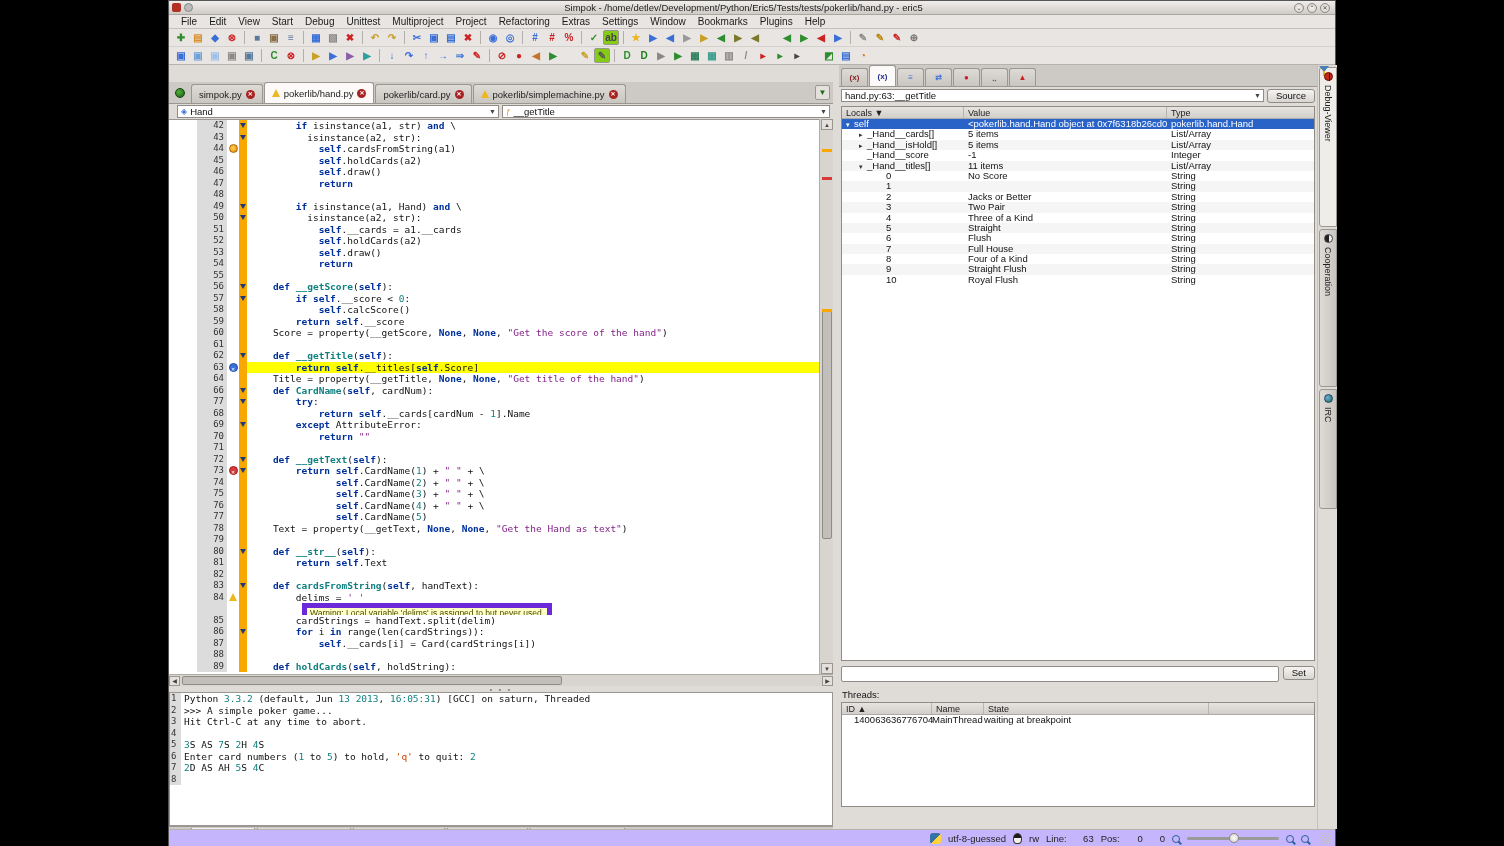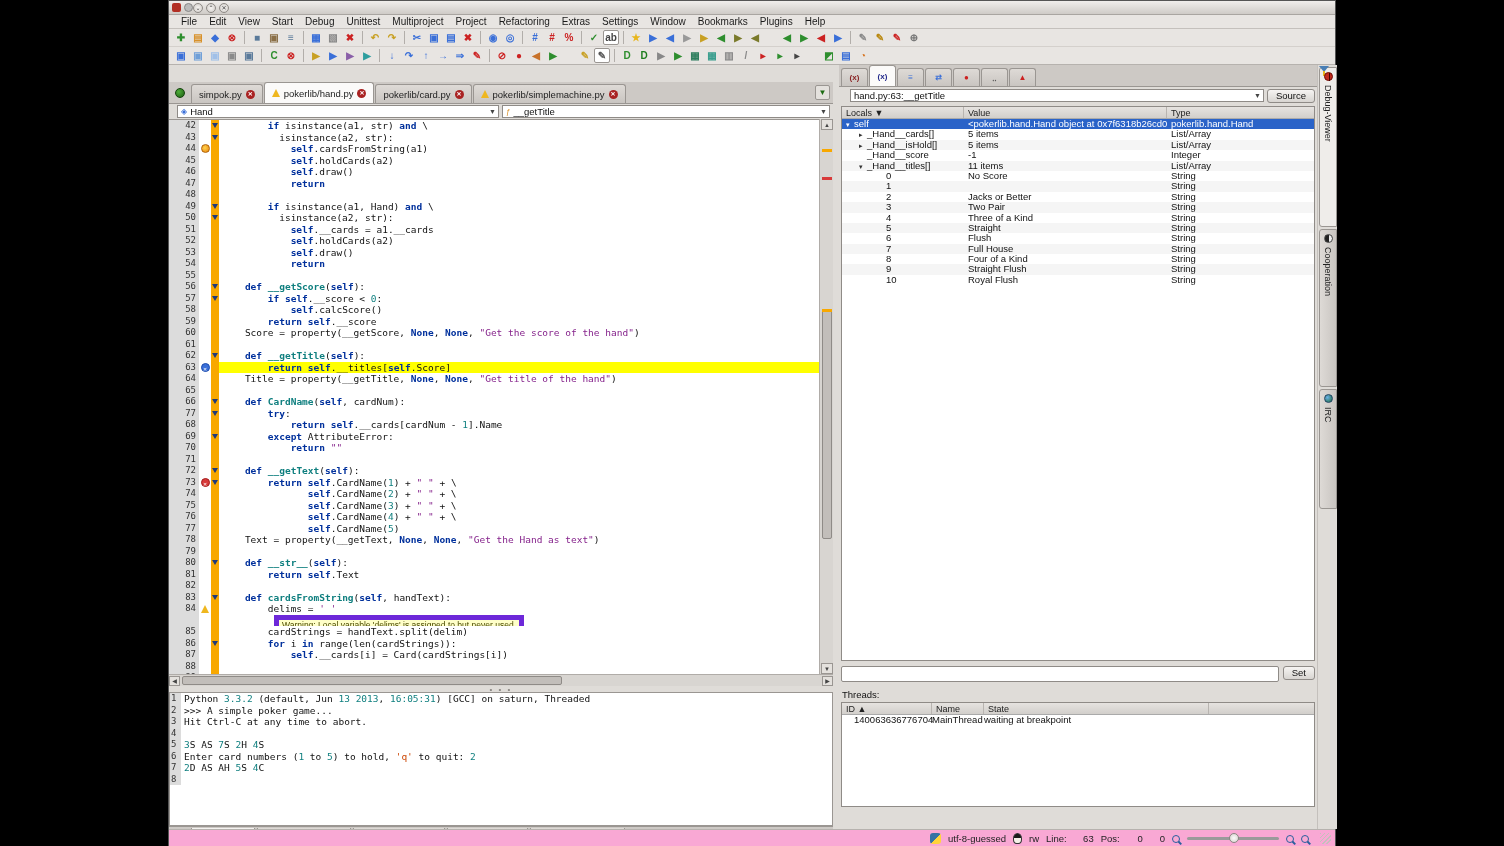--- a/index.html
+++ b/index.html
@@ -21,21 +21,21 @@
   .menubar { position:absolute; left:0; top:14px; width:100%; height:14px; background:#e8e5e2;
     border-bottom:1px solid #c4c0bc; display:flex; align-items:center; padding-left:6px; }
   .menu-item { font-size:10px; color:#1a1a1a; padding:0 6px; line-height:14px; }
 
   
   .toolbar { position:absolute; left:0; width:100%; height:18px; background:#e8e5e2; display:flex; align-items:center; padding-left:4px; gap:1px; }
   #tb1 { top:28px; border-bottom:1px solid #d4d0cc; }
   #tb2 { top:46px; border-bottom:1px solid #b6b2ae; }
   .tbicon { width:16px; height:15px; border-radius:2px; display:flex; align-items:center; justify-content:center;
     font-size:10px; font-weight:bold; }
-  .tbicon.pressed { background:#ffffff; border:1px solid #9a9692; }
+  .tbicon.pressed { background:#84cc16; border:1px solid #9a9692; }
   .tbsep { width:1px; height:13px; background:#b2aeaa; margin:0 3px; }
   .tbgap { width:14px; }
 
   
   #leftcol { position:absolute; left:0; top:81px; width:664px; height:764px; }
 
   .tabbar { position:absolute; left:0; top:0; width:664px; height:22px; background:#cdc9c5; border-bottom:1px solid #9a9692; display:flex; align-items:flex-end; }
   .led { width:10px; height:10px; border-radius:50%; background:radial-gradient(circle at 35% 35%, #4fae3a, #1c5c12); margin:0 6px 5px 6px; border:1px solid #15430d;}
   .etab { height:19px; display:flex; align-items:center; gap:4px; padding:0 7px; font-size:9.5px; color:#222;
     background:linear-gradient(#dedad6,#c9c5c1); border:1px solid #9a9692; border-bottom:none; border-radius:3px 3px 0 0; margin-right:1px; white-space:nowrap;}
@@ -48,21 +48,21 @@
   .navrow { position:absolute; left:0; top:22px; width:664px; height:15px; background:#dfdcd8; display:flex; gap:3px; padding:1px 0 0 8px; }
   .combo { height:13px; background:#fff; border:1px solid #8f8b87; display:flex; align-items:center; font-size:9.5px; color:#111; position:relative; padding-left:3px; gap:3px;}
   .combo .caret { position:absolute; right:2px; font-size:7px; color:#444; }
   #combo-class { width:322px; }
   #combo-method { width:328px; }
   .cicon { font-size:8px; }
 
   
   #editor { position:absolute; left:0; top:37px; width:650px; height:555px; background:#fff; overflow:hidden; border-top:1px solid #9a9692;
     font-family:"DejaVu Sans Mono","Liberation Mono",monospace; font-size:9.5px; }
-  .crow { display:flex; height:11.5px; line-height:11.5px; }
+  .crow { display:flex; height:11.5px; line-height:11.5px;padding-left:28px; }
   .cnum { width:30px; background:#dcdcdc; color:#333; text-align:right; padding-right:3px; font-size:9px; flex:none;}
   .cmark { width:12px; background:#fff; flex:none; display:flex; align-items:center; justify-content:center; }
   .cfold { width:8px; background:#f8a800; flex:none; display:flex; align-items:center; justify-content:center; }
   .foldtri { width:0; height:0; border-left:3px solid transparent; border-right:3px solid transparent; border-top:5px solid #1f3a7a; }
   .ccode { flex:1; white-space:pre; padding-left:3px; color:#111; overflow:hidden; }
   .crow.hl .ccode { background:#ffff00; }
   .mk { width:9px; height:9px; border-radius:50%; font-size:6px; line-height:9px; text-align:center; color:#fff; font-weight:bold; }
   .mk.bm { background:radial-gradient(circle at 40% 40%, #ffd34d, #e8820a); border:1px solid #b06208;}
   .mk.cur { background:#3a6fd8; border:1px solid #1d4cae; }
   .mk.bp { background:#d83a3a; border:1px solid #a41d1d; }
@@ -107,21 +107,21 @@
   .funnel:after { content:""; position:absolute; left:5px; top:6px; width:2px; height:5px; background:#e8b61c; }
 
   
   #midsplit { position:absolute; left:664px; top:64px; width:6px; height:764px; background:#dfdcd8; }
   #rpanel { position:absolute; left:670px; top:64px; width:478px; height:764px; background:#dfdcd8; }
   #dtabs { position:absolute; left:0; top:0; width:100%; height:22px; background:#cdc9c5; border-bottom:1px solid #9a9692; display:flex; align-items:flex-end; padding-left:2px;}
   .dtab { width:27px; height:18px; background:linear-gradient(#dedad6,#c9c5c1); border:1px solid #9a9692; border-bottom:none; border-radius:3px 3px 0 0; margin-right:1px;
     display:flex; align-items:center; justify-content:center; font-size:8px; font-weight:bold; }
   .dtab.active { background:#fbfaf9; height:21px; }
   #stackrow { position:absolute; left:2px; top:24px; width:474px; height:15px; display:flex; gap:3px; }
-  #combo-stack { flex:1;margin-left:9px; }
+  #combo-stack { flex:1; }
   .pushbtn { height:14px; background:linear-gradient(#f6f4f2,#d8d5d1); border:1px solid #8f8b87; border-radius:3px; font-size:9.5px; color:#111; padding:0 8px; line-height:12px; }
 
   #localstable { position:absolute; left:2px; top:41px; width:474px; height:555px; background:#fff; border:1px solid #8f8b87; overflow:hidden; font-size:9.5px;}
   .lheader { display:flex; height:12px; background:linear-gradient(#e6e3e0,#d2cfcb); border-bottom:1px solid #aaa; font-size:9px; color:#222; }
   .lheader div { padding-left:4px; border-right:1px solid #b8b4b0; line-height:12px; }
   .lh1 { width:122px; } .lh2 { width:203px; } .lh3 { flex:1; border-right:none!important; }
   .lrow { display:flex; height:10.4px; line-height:10.4px; color:#111; }
   .lrow:nth-child(even) { background:#f5f5f5; }
   .lrow.sel { background:#2a63c8; color:#fff; }
   .lc1 { width:122px; white-space:nowrap; overflow:hidden; } .lc2 { width:203px; padding-left:4px; white-space:nowrap; overflow:hidden;} .lc3 { flex:1; padding-left:4px; white-space:nowrap;}
@@ -143,38 +143,39 @@
   .vtab { width:18px; margin:2px 0 2px 1px; background:linear-gradient(90deg,#dedad6,#c9c5c1); border:1px solid #9a9692; border-radius:3px 0 0 3px;
     display:flex; flex-direction:column; align-items:center; padding:4px 0; gap:4px; }
   .vtab.active { background:#efedea; }
   .vtext { writing-mode:vertical-rl; font-size:9px; color:#222; white-space:nowrap; }
   .bugico { width:9px; height:9px; border-radius:50%; background:#c32a1c; border:1px solid #6e0e06; position:relative; }
   .bugico:after { content:""; position:absolute; left:4px; top:0; width:1px; height:8px; background:#400; }
   .coopico { width:9px; height:9px; border-radius:50%; background:linear-gradient(90deg,#222 50%,#eee 50%); border:1px solid #444; }
   .ircico { width:9px; height:9px; border-radius:50%; background:radial-gradient(circle at 35% 35%, #6ab0e8, #1c6c3a); border:1px solid #246; }
 
   
-  #statusbar { position:absolute; left:0; top:828px; width:100%; height:18px; background:#f9a8d4; border-top:1px solid #b6b2ae;
+  #statusbar { position:absolute; left:0; top:828px; width:100%; height:18px; background:#c4b5fd; border-top:1px solid #b6b2ae;
     display:flex; align-items:center; justify-content:flex-end; gap:7px; padding-right:4px; font-size:9.5px; color:#222; }
   .pyico { width:11px; height:11px; border-radius:3px; background:linear-gradient(135deg,#3672a4 50%,#ffd43b 50%); }
   .tuxico { width:9px; height:11px; border-radius:50% 50% 40% 40%; background:linear-gradient(#1a1a1a 40%,#f5f0e8 40%); border:1px solid #333; }
   .mag { width:8px; height:8px; border:1.5px solid #2a5f9e; border-radius:50%; position:relative; }
   .mag:after { content:""; position:absolute; right:-3px; bottom:-2px; width:4px; height:1.5px; background:#2a5f9e; transform:rotate(45deg); }
   .slider { width:92px; height:3px; background:#9a9a9a; border-radius:2px; position:relative; }
   .sliderthumb { position:absolute; left:42px; top:-4px; width:10px; height:10px; border-radius:50%; background:radial-gradient(#fbfbfb,#d4d0cc); border:1px solid #8a8682; }
   .grip { width:11px; height:11px; background:repeating-linear-gradient(135deg,#c4c0bc 0 1px,transparent 1px 3px); margin-left:4px; }
 </style>
 </head>
 <body>
 
 <div id="window">
 
   <div class="titlebar">
     <span class="winicon"></span>
     <span class="winicon2"></span>
+    <span class="titletext">Simpok - /home/detlev/Development/Python/Eric5/Tests/tests/pokerlib/hand.py - eric5</span>
     <span class="winbtns">
       <span class="winbtn">⌄</span>
       <span class="winbtn">⌃</span>
       <span class="winbtn">✕</span>
     </span>
   </div>
 
   <div class="menubar" id="menubar">
       <span class="menu-item">File</span>
       <span class="menu-item">Edit</span>
@@ -478,26 +479,20 @@
           <div class="cfold"></div>
           <pre class="ccode"><span class="tok-p">        </span><span class="tok-k">return</span><span class="tok-p"> </span><span class="tok-s">self</span><span class="tok-p">.__titles[</span><span class="tok-s">self</span><span class="tok-p">.Score]</span></pre>
         </div>
         <div class="crow">
           <div class="cnum">64</div>
           <div class="cmark"></div>
           <div class="cfold"></div>
           <pre class="ccode"><span class="tok-p">    Title = property(__getTitle, </span><span class="tok-k">None</span><span class="tok-p">, </span><span class="tok-k">None</span><span class="tok-p">, </span><span class="tok-str">"Get title of the hand"</span><span class="tok-p">)</span></pre>
         </div>
         <div class="crow">
-          <div class="cnum">65</div>
-          <div class="cmark"></div>
-          <div class="cfold"></div>
-          <pre class="ccode"></pre>
-        </div>
-        <div class="crow">
           <div class="cnum">66</div>
           <div class="cmark"></div>
           <div class="cfold">
             <span class="foldtri"></span>
           </div>
           <pre class="ccode"><span class="tok-p">    </span><span class="tok-k">def</span><span class="tok-p"> </span><span class="tok-m">CardName</span><span class="tok-p">(</span><span class="tok-s">self</span><span class="tok-p">, cardNum):</span></pre>
         </div>
         <div class="crow">
           <div class="cnum">77</div>
           <div class="cmark"></div>

